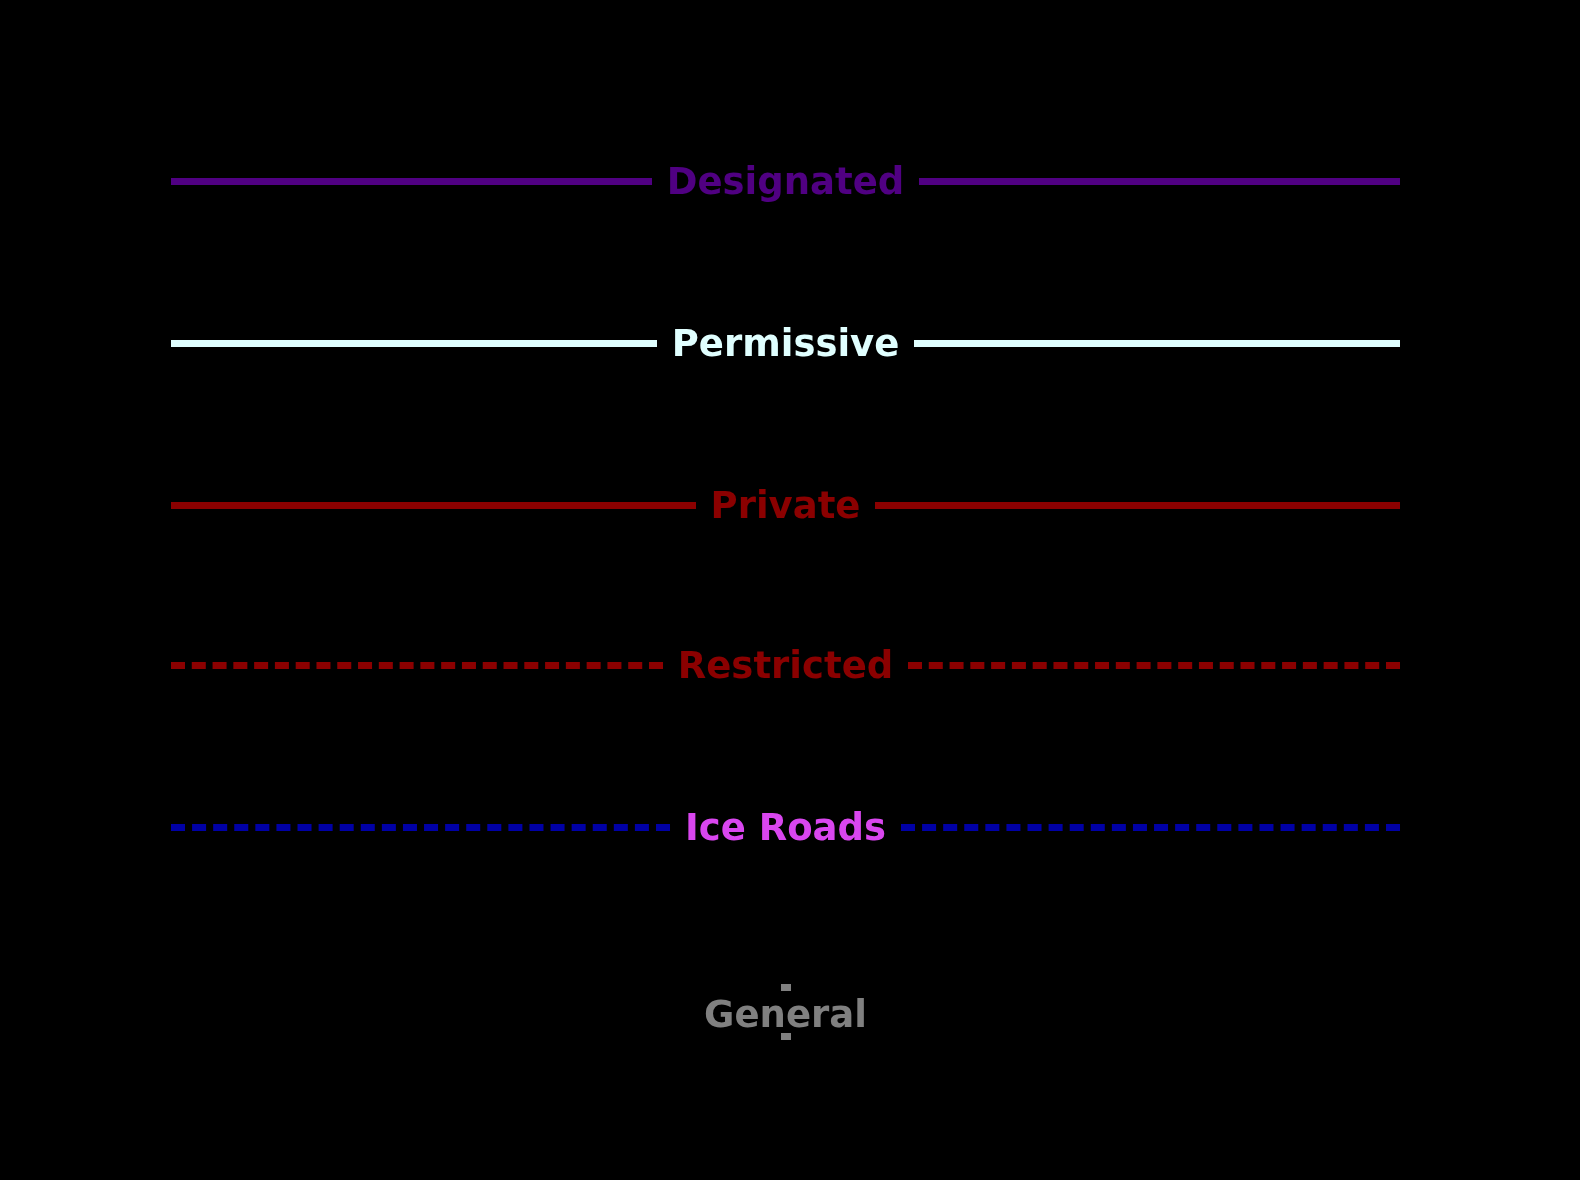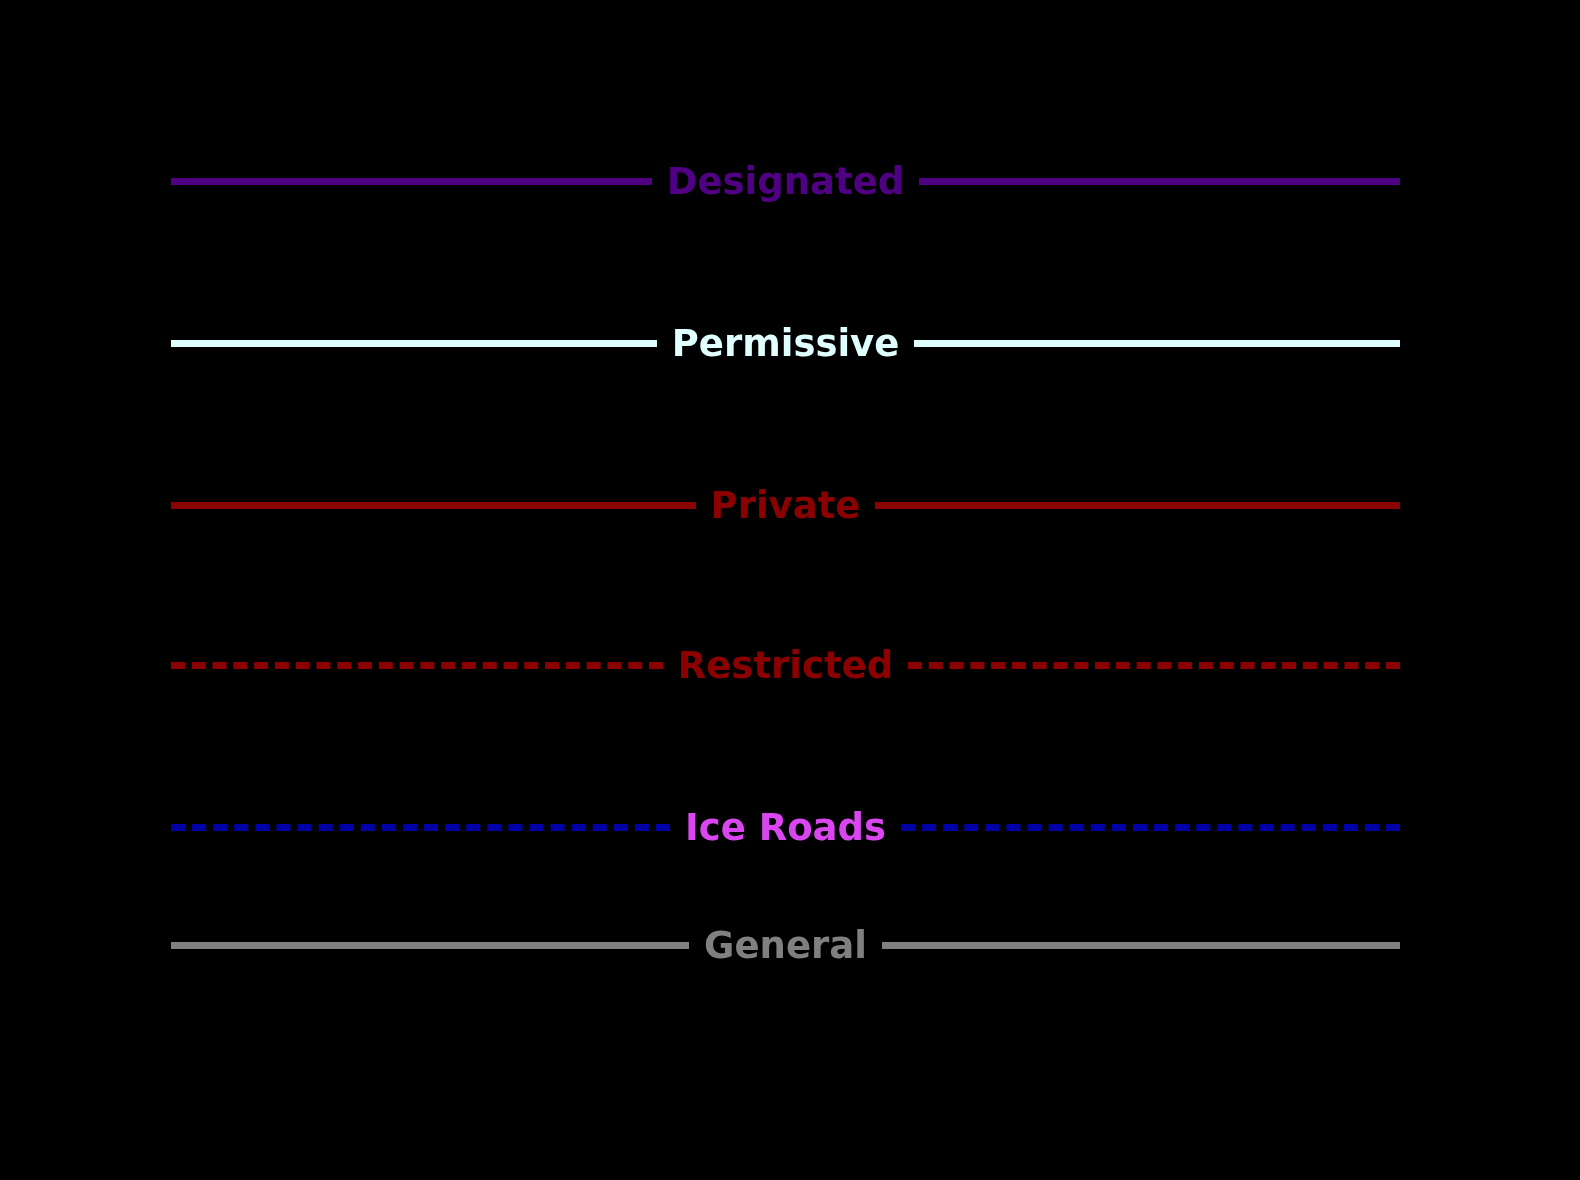--- a/index.html
+++ b/index.html
@@ -43,21 +43,21 @@
     line-height: 1;
     white-space: nowrap;
     letter-spacing: 0px;
   }
   
   .row-0 { top: 151px; }
   .row-1 { top: 313px; }
   .row-2 { top: 475px; }
   .row-3 { top: 635px; }
   .row-4 { top: 797px; }
-  .row-5 { top: 915px; }
+  .row-5 { top: 984px; flex-direction: column; }
 </style>
 </head>
 <body style="background: rgb(0, 0, 0);">
 
 <div id="legend-canvas" style="background: rgb(0, 0, 0);">
 
   <div class="legend-row row-0">
     <span class="legend-line" style="border-top: 7px solid rgb(80, 0, 130);"></span>
     <span class="legend-label" style="color: rgb(80, 0, 130);">Designated</span>
     <span class="legend-line" style="border-top: 7px solid rgb(80, 0, 130);"></span>

